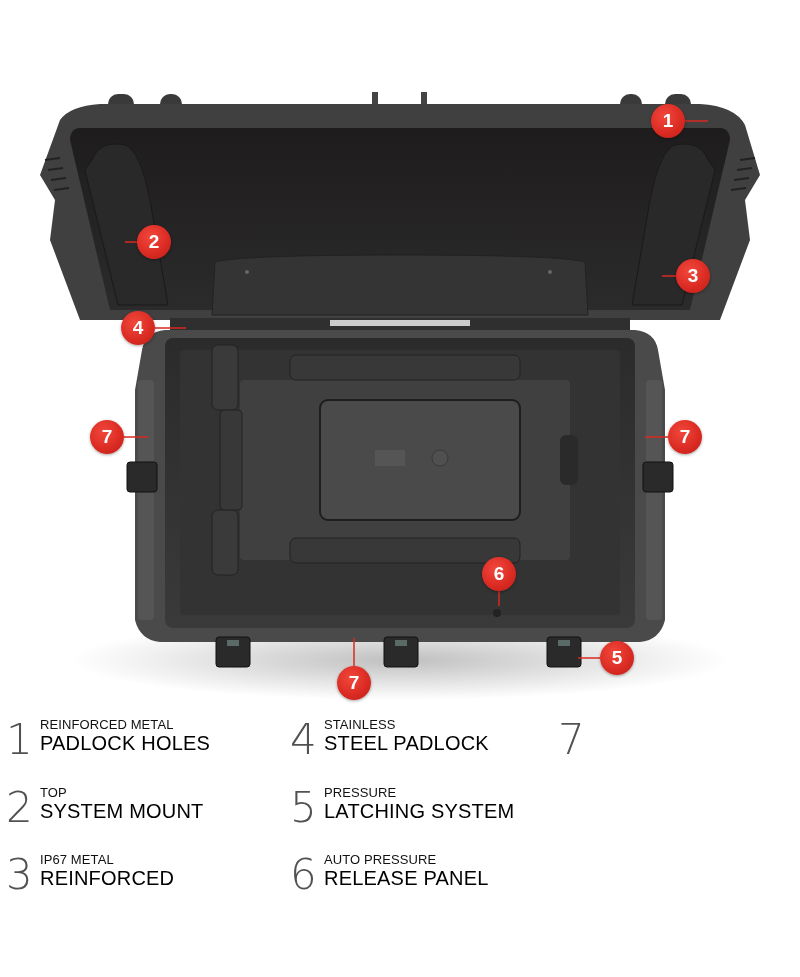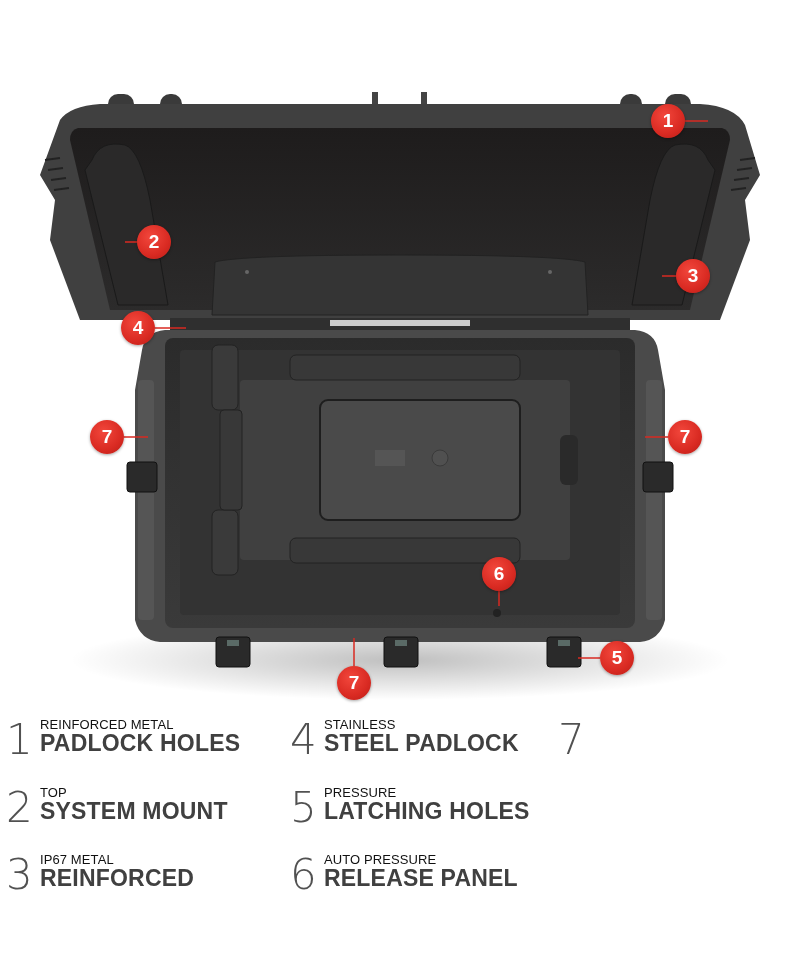--- a/index.html
+++ b/index.html
@@ -20,21 +20,21 @@
 
     .features { position: absolute; left: 0; top: 700px; width: 800px; height: 277px; }
     .feature { position: absolute; display: flex; align-items: flex-start; }
     .feature .num {
       font-family: "DejaVu Sans", sans-serif; font-weight: 200; font-size: 42px;
       color: #333333; width: 34px; line-height: 40px; margin-top: 2px;
       -webkit-text-stroke: 0; opacity: 0.85;
     }
     .feature .txt { }
     .feature .small { font-size: 13px; color: #111111; line-height: 14px; letter-spacing: 0.1px; }
-    .feature .big { font-size: 23px; font-weight: bold; color: #404040; line-height: 22px; letter-spacing: 0.2px; }
+    .feature .big { font-size: 20px; font-weight: normal; color: #000000; line-height: 22px; letter-spacing: 0.2px; }
   </style>
 </head>
 <body>
 
 <div class="product-image">
   <svg width="800" height="700" viewBox="0 0 800 700">
     <defs>
       <radialGradient id="shadowGrad" cx="50%" cy="50%" r="50%">
         <stop offset="0%" stop-color="#000" stop-opacity="0.25"></stop>
         <stop offset="100%" stop-color="#000" stop-opacity="0"></stop>
@@ -183,21 +183,21 @@
     <div class="num">4</div>
     <div class="txt">
       <div class="small">STAINLESS</div>
       <div class="big">STEEL PADLOCK</div>
     </div>
   </div>
   <div class="feature" style="left:290px; top:86px;">
     <div class="num">5</div>
     <div class="txt">
       <div class="small">PRESSURE</div>
-      <div class="big">LATCHING HOLES</div>
+      <div class="big">LATCHING SYSTEM</div>
     </div>
   </div>
   <div class="feature" style="left:290px; top:153px;">
     <div class="num">6</div>
     <div class="txt">
       <div class="small">AUTO PRESSURE</div>
       <div class="big">RELEASE PANEL</div>
     </div>
   </div>
   <div class="feature" style="left:558px; top:18px;">

